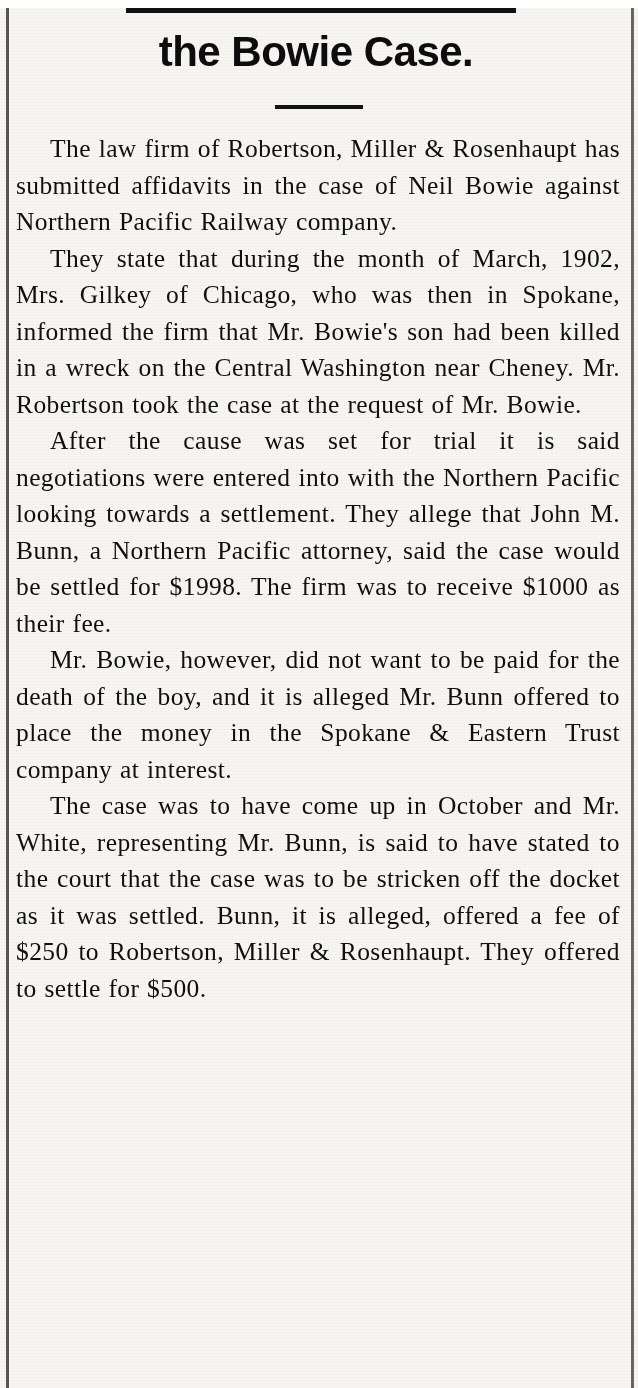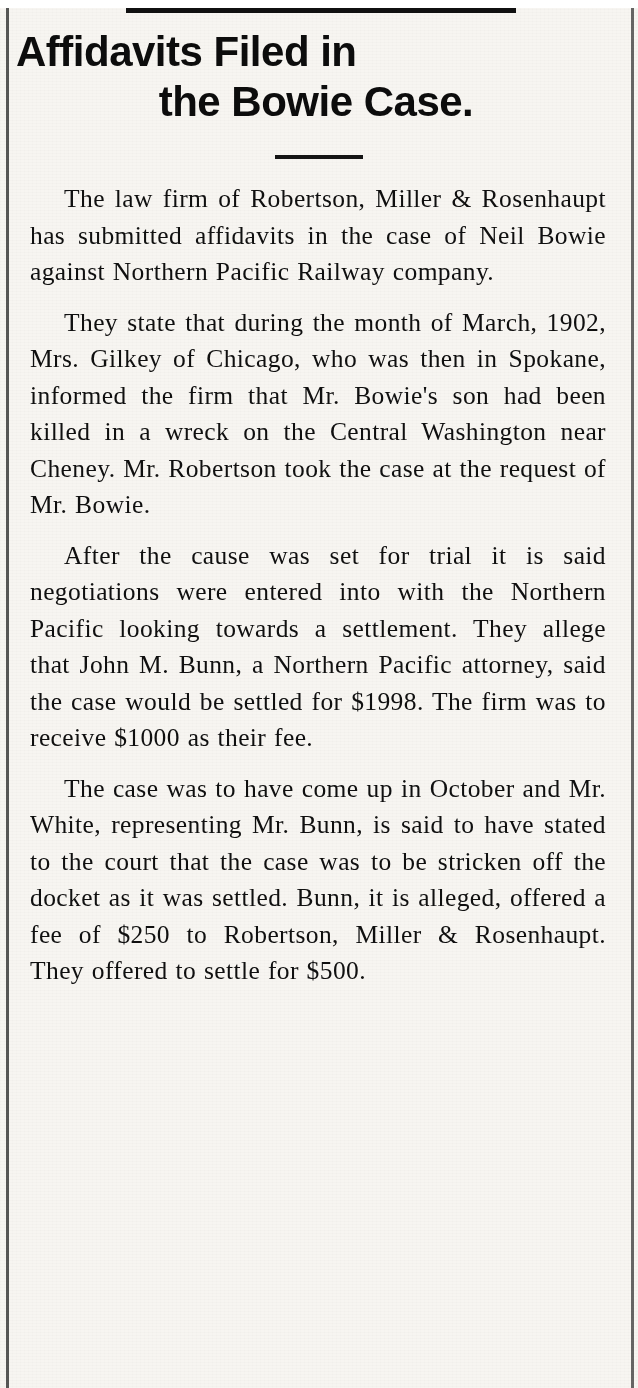--- a/index.html
+++ b/index.html
@@ -80,43 +80,43 @@
     font-size: 25.5px;
     line-height: 36.5px;
     text-align: justify;
     text-justify: inter-word;
     color: #101010;
     letter-spacing: 0.4px;
     word-spacing: 1px;
     padding: 0 4px 0 2px;
   }
   .body-text p {
-    margin: 14px;
+    margin: 0;
     text-indent: 34px;
   }
   .body-text p:last-child { margin-bottom: 0; }
 </style>
 </head>
 <body>
 
 <div class="clipping">
 
   <div class="rule-left"></div>
   <div class="rule-right"></div>
 
   <div class="top-rule"></div>
 
   <h1 class="headline">
-    <span class="line1">Affidavits Filed in</span>
     <span class="line2">the Bowie Case.</span>
   </h1>
 
   <div class="divider"></div>
 
   <div class="body-text">
     <p>The law firm of Robertson, Miller &amp; Rosenhaupt has submitted affidavits in the case of Neil Bowie against Northern Pacific Railway company.</p>
     <p>They state that during the month of March, 1902, Mrs. Gilkey of Chicago, who was then in Spokane, informed the firm that Mr. Bowie's son had been killed in a wreck on the Central Washington near Cheney. Mr. Robertson took the case at the request of Mr. Bowie.</p>
     <p>After the cause was set for trial it is said negotiations were entered into with the Northern Pacific looking towards a settlement. They allege that John M. Bunn, a Northern Pacific attorney, said the case would be settled for $1998. The firm was to receive $1000 as their fee.</p>
+    <p>Mr. Bowie, however, did not want to be paid for the death of the boy, and it is alleged Mr. Bunn offered to place the money in the Spokane &amp; Eastern Trust company at interest.</p>
     <p>The case was to have come up in October and Mr. White, representing Mr. Bunn, is said to have stated to the court that the case was to be stricken off the docket as it was settled. Bunn, it is alleged, offered a fee of $250 to Robertson, Miller &amp; Rosenhaupt. They offered to settle for $500.</p>
   </div>
 
   <div class="paper-grain"></div>
 </div>
 
 </body></html>

